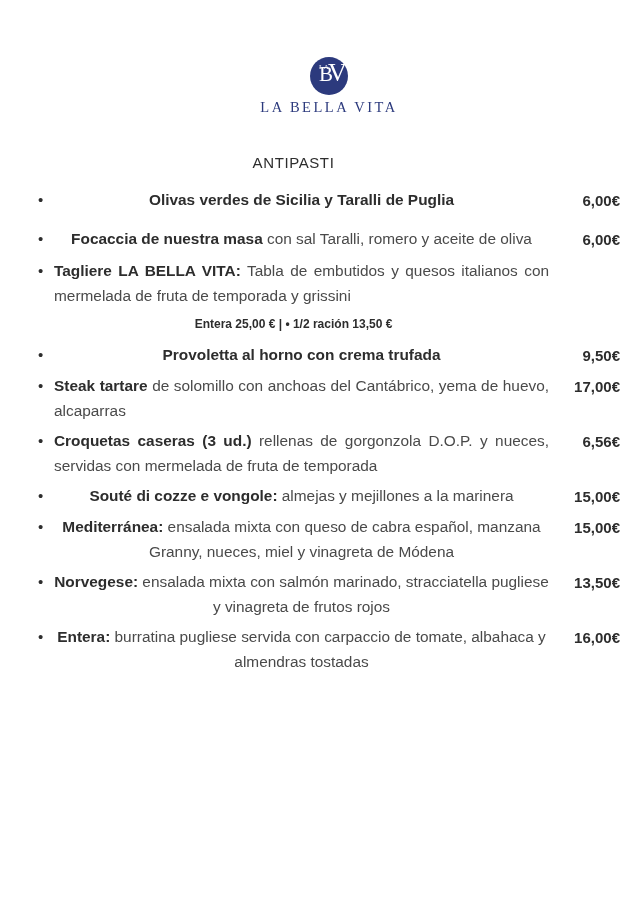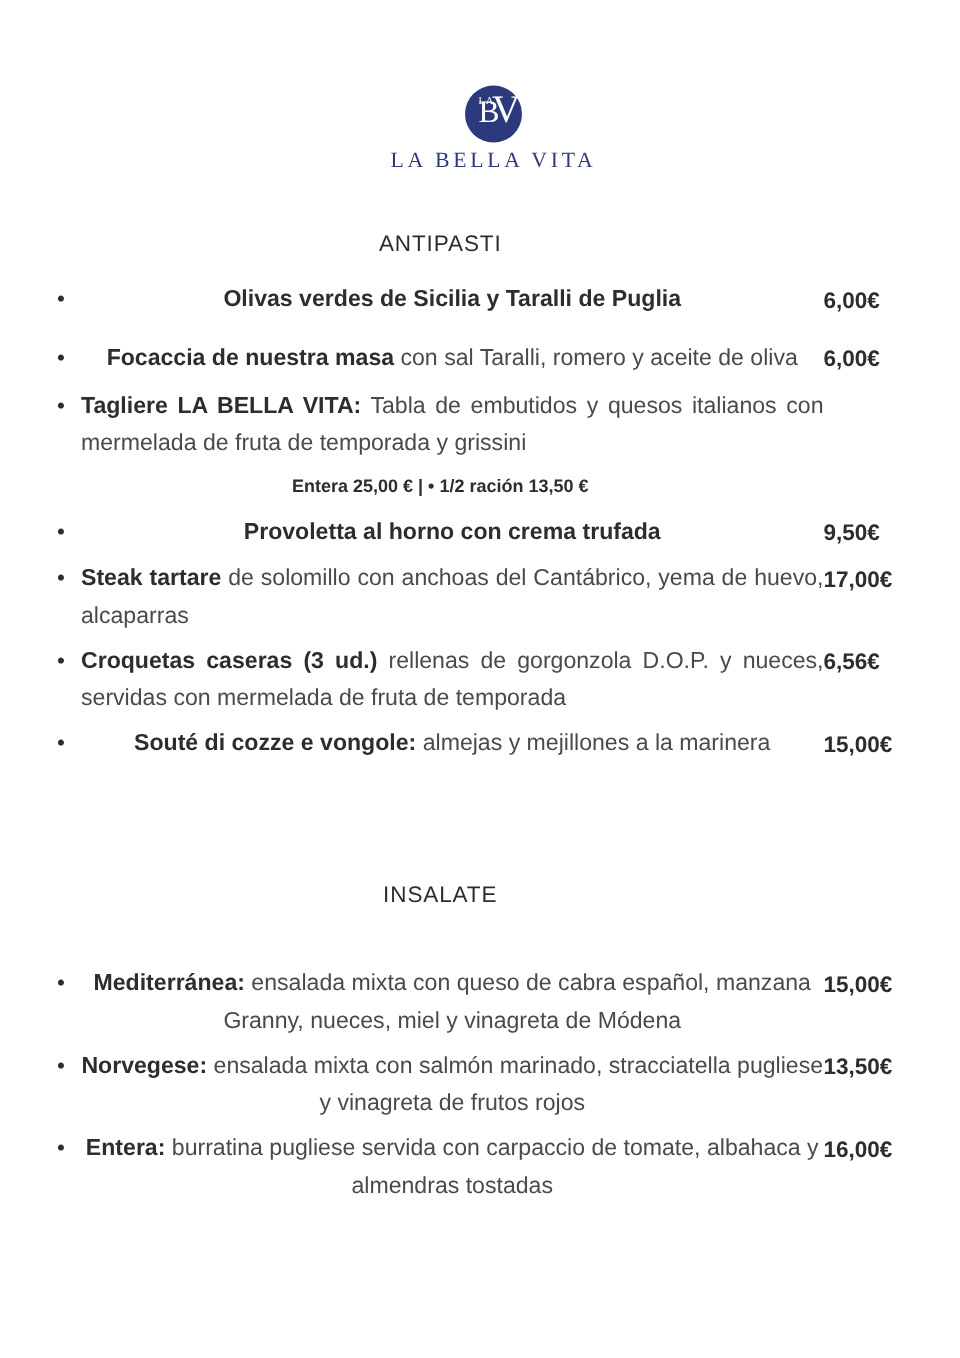--- a/index.html
+++ b/index.html
@@ -52,21 +52,21 @@
     width:16px; flex:0 0 16px; color:var(--heading);
     font-size:15px; line-height:25px;
   }
   .item-text{
     flex:1; font-size:15.4px; line-height:25px; color:var(--body);
     text-align:center;
   }
   .item-text.justify{ text-align:justify; }
   .item-name{ font-weight:bold; color:var(--heading); }
   .item-price{
-    flex:1; font-weight:bold; color:var(--heading);
+    flex:1; text-align:right; font-weight:bold; color:var(--heading);
     font-size:15px; line-height:25px; padding-top:1px; white-space:nowrap;
   }
   .item-subnote{
     width:511px; text-align:center; font-weight:bold; color:var(--heading);
     font-size:12px; line-height:25px; margin-top:4px;
   }
 </style>
 </head>
 <body>
 
@@ -158,21 +158,20 @@
         <p class="item-text"><span class="item-name">Souté di cozze e vongole:</span><span class="item-desc"> almejas y mejillones a la marinera</span></p>
       </div>
       <div class="item-price">15,00€</div>
     </div>
 
   </div>
 </div>
   </section>
 
   <section class="menu-section">
-    <h2 class="section-title">INSALATE</h2>
     <div class="items">
   <div class="menu-item">
     <div class="item-row">
       <div class="item-main">
         <span class="bullet">•</span>
         <p class="item-text"><span class="item-name">Mediterránea:</span><span class="item-desc"> ensalada mixta con queso de cabra español, manzana Granny, nueces, miel y vinagreta de Módena</span></p>
       </div>
       <div class="item-price">15,00€</div>
     </div>
 

